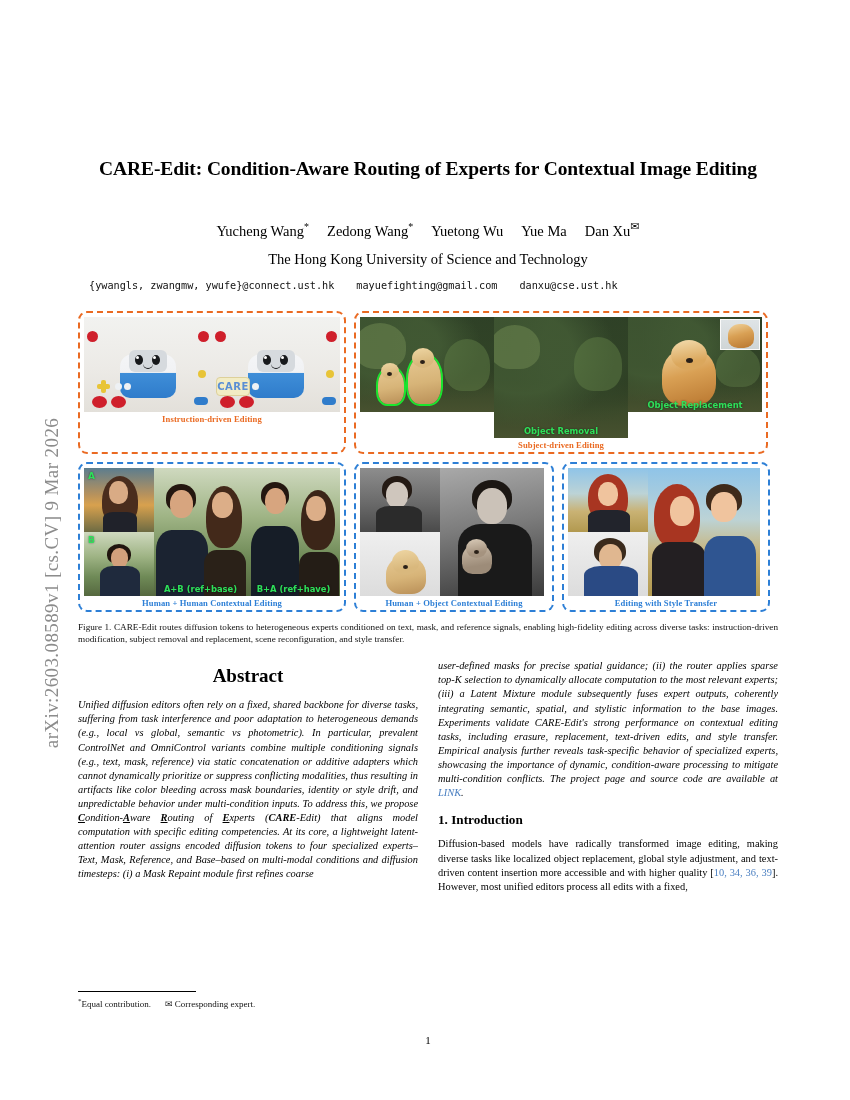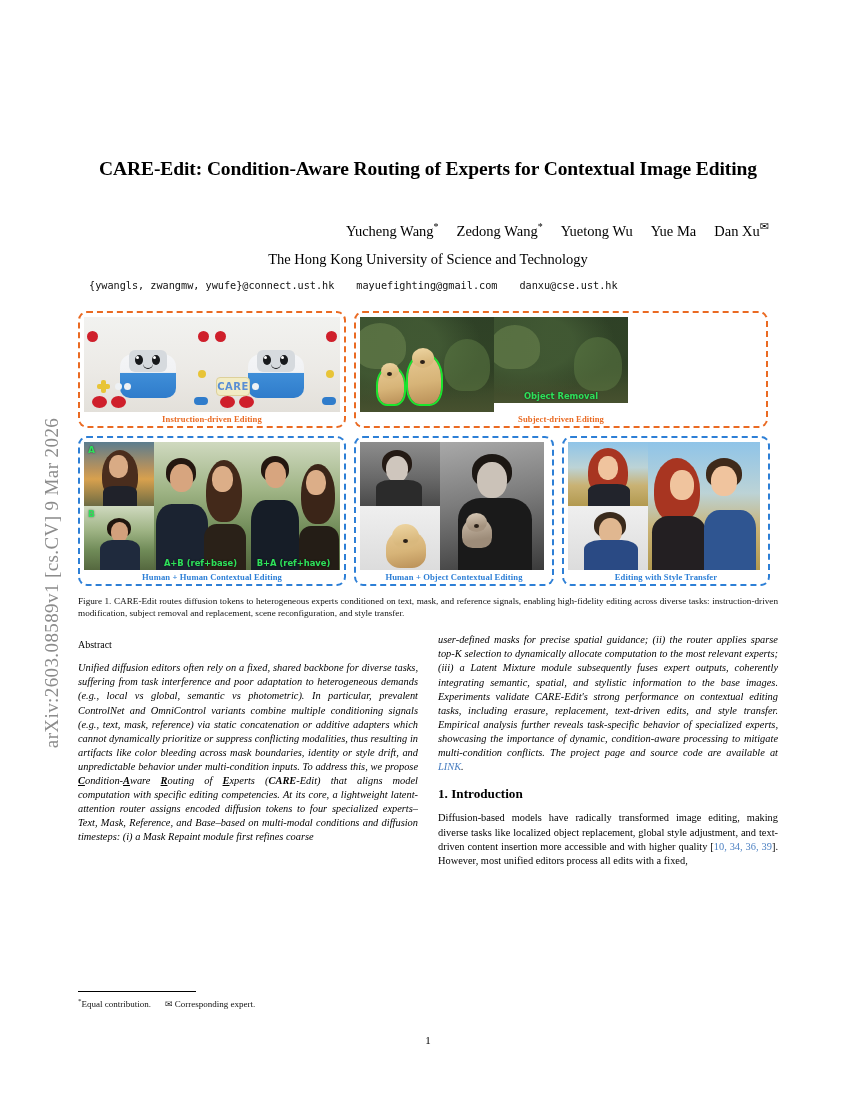--- a/index.html
+++ b/index.html
@@ -38,21 +38,21 @@
   
   #title {
     margin-top: 142px;
     text-align: center;
     font-size: 19.5px;
     font-weight: bold;
     letter-spacing: -0.1px;
   }
   #authors {
     margin-top: 40px;
-    text-align: right;
+    text-align: center;
     font-size: 14.5px;
   }
   #authors .author { margin: 0 9px; white-space: nowrap; }
   #authors sup { font-size: 10px; vertical-align: super; }
   .env-glyph { font-size: 11px; vertical-align: super; letter-spacing: 0; }
   #affiliation {
     margin-top: 11px;
     text-align: center;
     font-size: 14.5px;
   }
@@ -212,22 +212,23 @@
   }
 
   
   #columns {
     display: flex;
     gap: 20px;
     margin-top: 14px;
   }
   .col { width: 340px; }
   h2.sec {
-    font-size: 10px;
-    font-weight: normal;
+    text-align: center;
+    font-size: 19px;
+    font-weight: bold;
     margin: 6px 0 11px 0;
   }
   h2.sec-left {
     text-align: left;
     font-size: 13.2px;
     font-weight: bold;
     margin: 0 0 9px 0;
   }
   p.abs {
     font-style: italic;
@@ -347,26 +348,38 @@
                 <div class="dog-nose" style="left:6px;top:9px;"></div>
               </div>
             </div>
             <div class="dog dog-outline" style="width:33px;height:49px;left:48px;bottom:8px;">
               <div class="dog-head" style="width:22px;height:20px;left:4px;top:-7px;">
                 <div class="dog-nose" style="left:8px;top:12px;"></div>
               </div>
             </div>
           </div>
 
-          <div class="img forest" style="width:134px;height:86px;">
+          <div class="img forest" style="width:134px;height:121px;">
             <div class="bush" style="width:50px;height:44px;left:-4px;top:8px;"></div>
             <div class="bush" style="width:48px;height:54px;right:6px;top:20px;background:rgba(95,125,70,.5);"></div>
             <div class="ilabel c">Object Removal</div>
           </div>
 
+          <div class="img forest" style="width:134px;height:95px;">
+            <div class="bush" style="width:44px;height:40px;right:2px;top:30px;background:rgba(95,125,70,.45);"></div>
+            <div class="chow" style="width:54px;height:58px;left:34px;bottom:6px;">
+              <div class="dog-head" style="width:36px;height:30px;left:9px;top:-8px;background:linear-gradient(170deg,#f3dcae 0%,#dba75c 70%);">
+                <div class="dog-nose" style="left:15px;top:18px;width:7px;height:5px;"></div>
+              </div>
+            </div>
+            <div class="thumb-ref">
+              <div class="chow" style="width:26px;height:24px;left:7px;bottom:1px;"></div>
+            </div>
+            <div class="ilabel c">Object Replacement</div>
+          </div>
 
         </div>
         <div class="panel-caption">Subject-driven Editing</div>
       </div>
     </div>
 
     <div class="fig-row">
 
       <div class="panel blue" style="width:268px;">
         <div class="panel-imgs">

